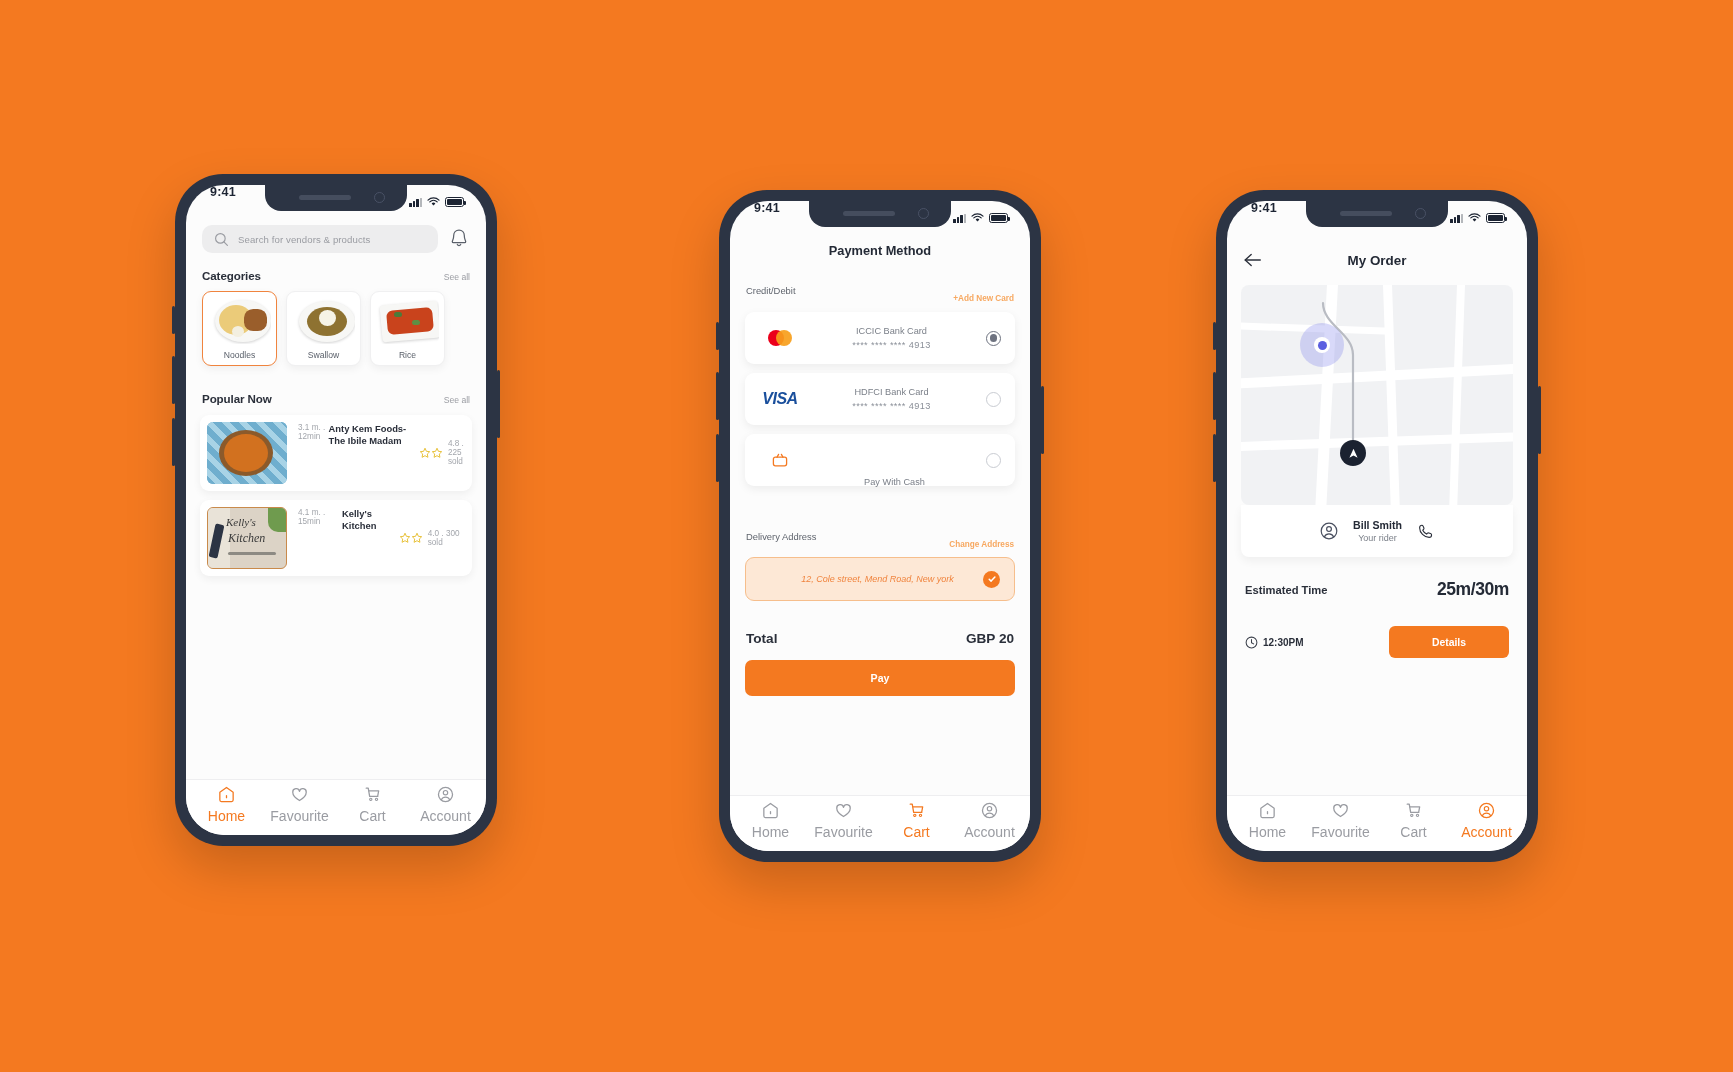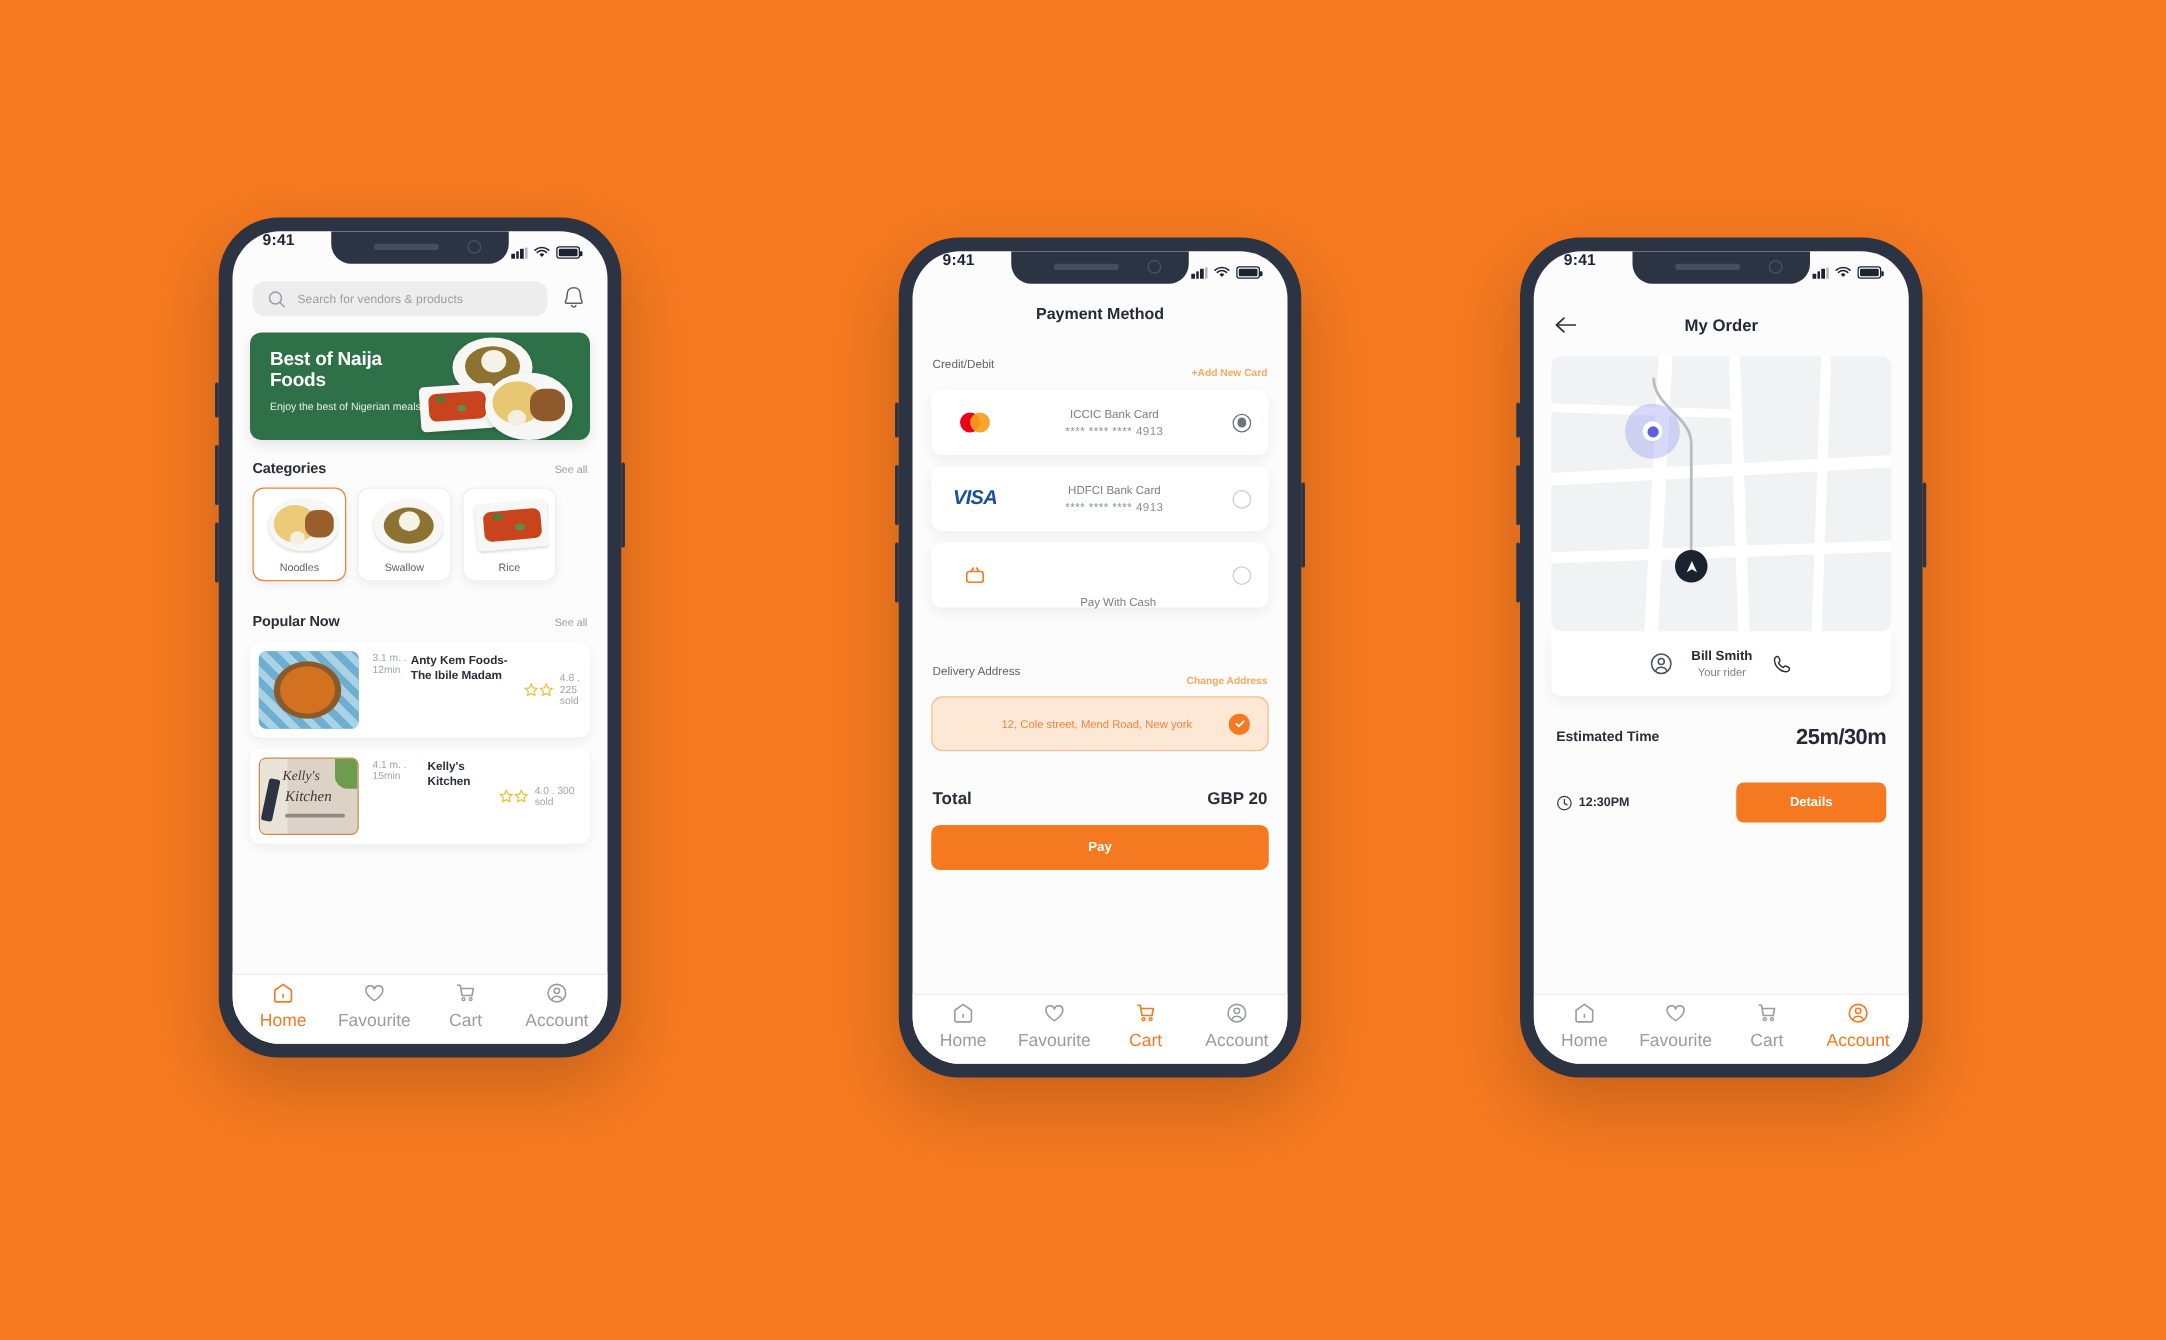--- a/index.html
+++ b/index.html
@@ -154,21 +154,21 @@
   .paycard .cname { font-size: 9.2px; color: #7A7F88; }
   .paycard .cnum { font-size: 9.2px; color: #8A8F98; margin-top: 4px; letter-spacing: .4px; }
   .paycard.cash .ctext { padding-right: 0; margin-top: 44px; }
   .radio { width: 15px; height: 15px; border-radius: 50%; border: 1.5px solid #C9CCD2; flex: 0 0 auto; position: relative; }
   .radio.sel { border-color: #6E7380; }
   .radio.sel::after { content: ""; position: absolute; inset: 2.6px; border-radius: 50%; background: #6E7380; }
 
   .addrbox {
     margin: 8px 15px 0; background: #FDE8D6; border: 1.2px solid #F6BE8C;
     border-radius: 9px; height: 44px; display: flex; align-items: center;
-    justify-content: space-between; padding: 6px 14px;
+    justify-content: space-between; padding: 6px 14px; font-style: italic;
   }
   .addrbox .atext { font-size: 9px; color: #F0843E; flex: 1; text-align: center; padding-left: 12px; }
   .checkc { width: 17px; height: 17px; border-radius: 50%; background: #F47920; display: flex; align-items: center; justify-content: center; flex: 0 0 auto; }
 
   .totalrow { display: flex; align-items: center; justify-content: space-between; padding: 0 16px; margin-top: 30px; }
   .totalrow .tl { font-size: 13.6px; font-weight: bold; color: #2A2F3A; }
   .totalrow .tv { font-size: 13.6px; font-weight: bold; color: #2A2F3A; }
 
   .paybtn {
     margin: 14px 15px 0; height: 36px; background: #F47920; border-radius: 7px;
@@ -263,39 +263,20 @@
               <span class="ph">Search for vendors &amp; products</span>
             </div>
             <div class="bell">
               <svg width="22" height="24" viewBox="0 0 22 24">
                 <path d="M11 3.2 c-3.2 0-5.3 2.3-5.3 5.3 0 4.1-1.4 5.2-1.4 6.2 0 .6.5.9 1.2.9 h11 c.7 0 1.2-.3 1.2-.9 0-1-1.4-2.1-1.4-6.2 0-3-2.1-5.3-5.3-5.3z" stroke="#5B616B" stroke-width="1.25" fill="none" stroke-linejoin="round"></path>
                 <path d="M9.3 17.4 a1.8 1.8 0 0 0 3.4 0" stroke="#5B616B" stroke-width="1.25" fill="none" stroke-linecap="round"></path>
               </svg>
             </div>
           </div>
 
-          <div class="banner">
-            <div class="txt">
-              <div class="bt">Best of Naija Foods</div>
-              <div class="bs">Enjoy the best of Nigerian meals</div>
-            </div>
-            <div class="food">
-              <div class="plate" style="left:34px; top:4px; width:64px; height:48px;"></div>
-              <div style="position:absolute; left:44px; top:11px; width:44px; height:32px; border-radius:50%; background:#8E7231;"></div>
-              <div style="position:absolute; left:57px; top:14px; width:20px; height:18px; border-radius:50%; background:#F6F3E6;"></div>
-              <div class="sq-plate" style="left:8px; top:42px; width:60px; height:36px; border-radius:4px; transform:rotate(-4deg);"></div>
-              <div style="position:absolute; left:15px; top:48px; width:46px; height:22px; border-radius:6px; background:#C9431C; transform:rotate(-4deg);"></div>
-              <div style="position:absolute; left:21px; top:51px; width:7px; height:5px; border-radius:3px; background:#4C7B3A;"></div>
-              <div style="position:absolute; left:38px; top:58px; width:7px; height:5px; border-radius:3px; background:#5E8F44;"></div>
-              <div class="plate" style="left:60px; top:32px; width:70px; height:54px;"></div>
-              <div style="position:absolute; left:66px; top:39px; width:40px; height:34px; border-radius:50%; background:#E8C772;"></div>
-              <div style="position:absolute; left:96px; top:45px; width:28px; height:26px; border-radius:40%; background:#8E5A2B;"></div>
-              <div style="position:absolute; left:78px; top:62px; width:15px; height:13px; border-radius:50%; background:#F3EFE0;"></div>
-            </div>
-          </div>
 
           <div class="sechead">
             <h3>Categories</h3>
             <span class="seeall">See all</span>
           </div>
           <div class="cats">
             <div class="cat active">
               <div class="thumb" style="position:relative; background:#fff;">
                 <div class="plate" style="left:7px; top:2px; width:56px; height:42px;"></div>
                 <div style="position:absolute; left:11px; top:7px; width:34px; height:30px; border-radius:50%; background:#EBCB79;"></div>

